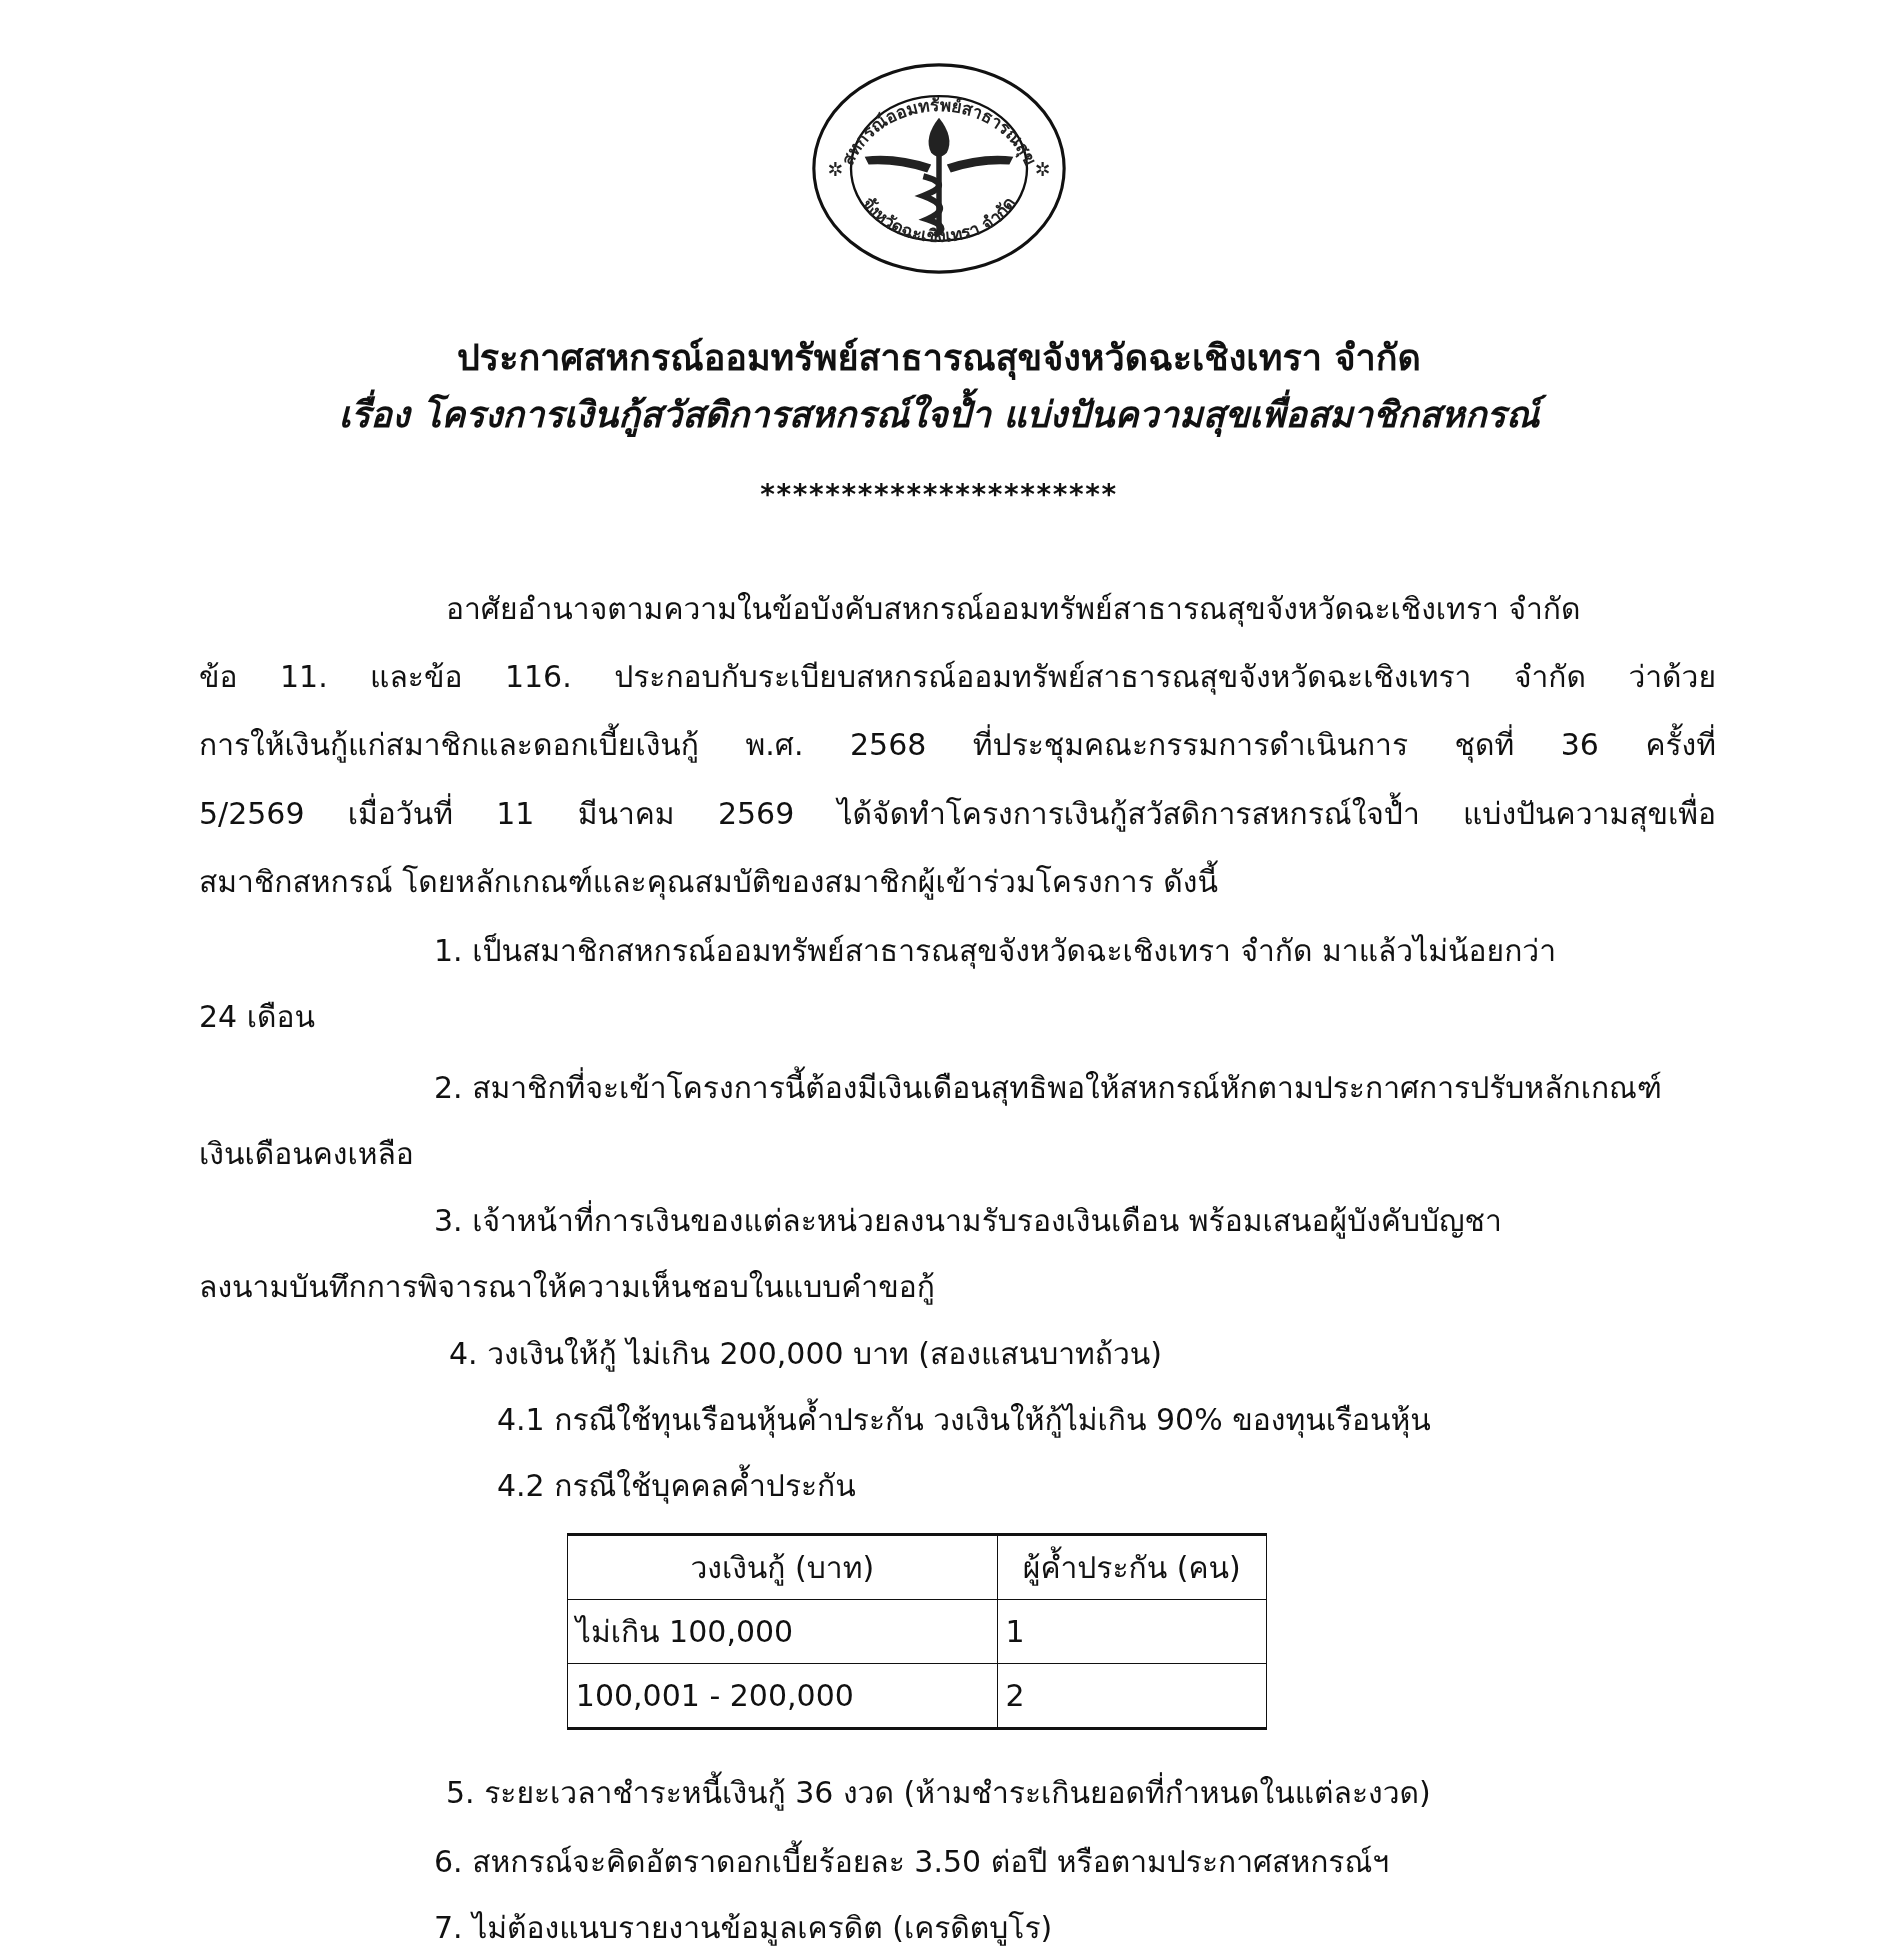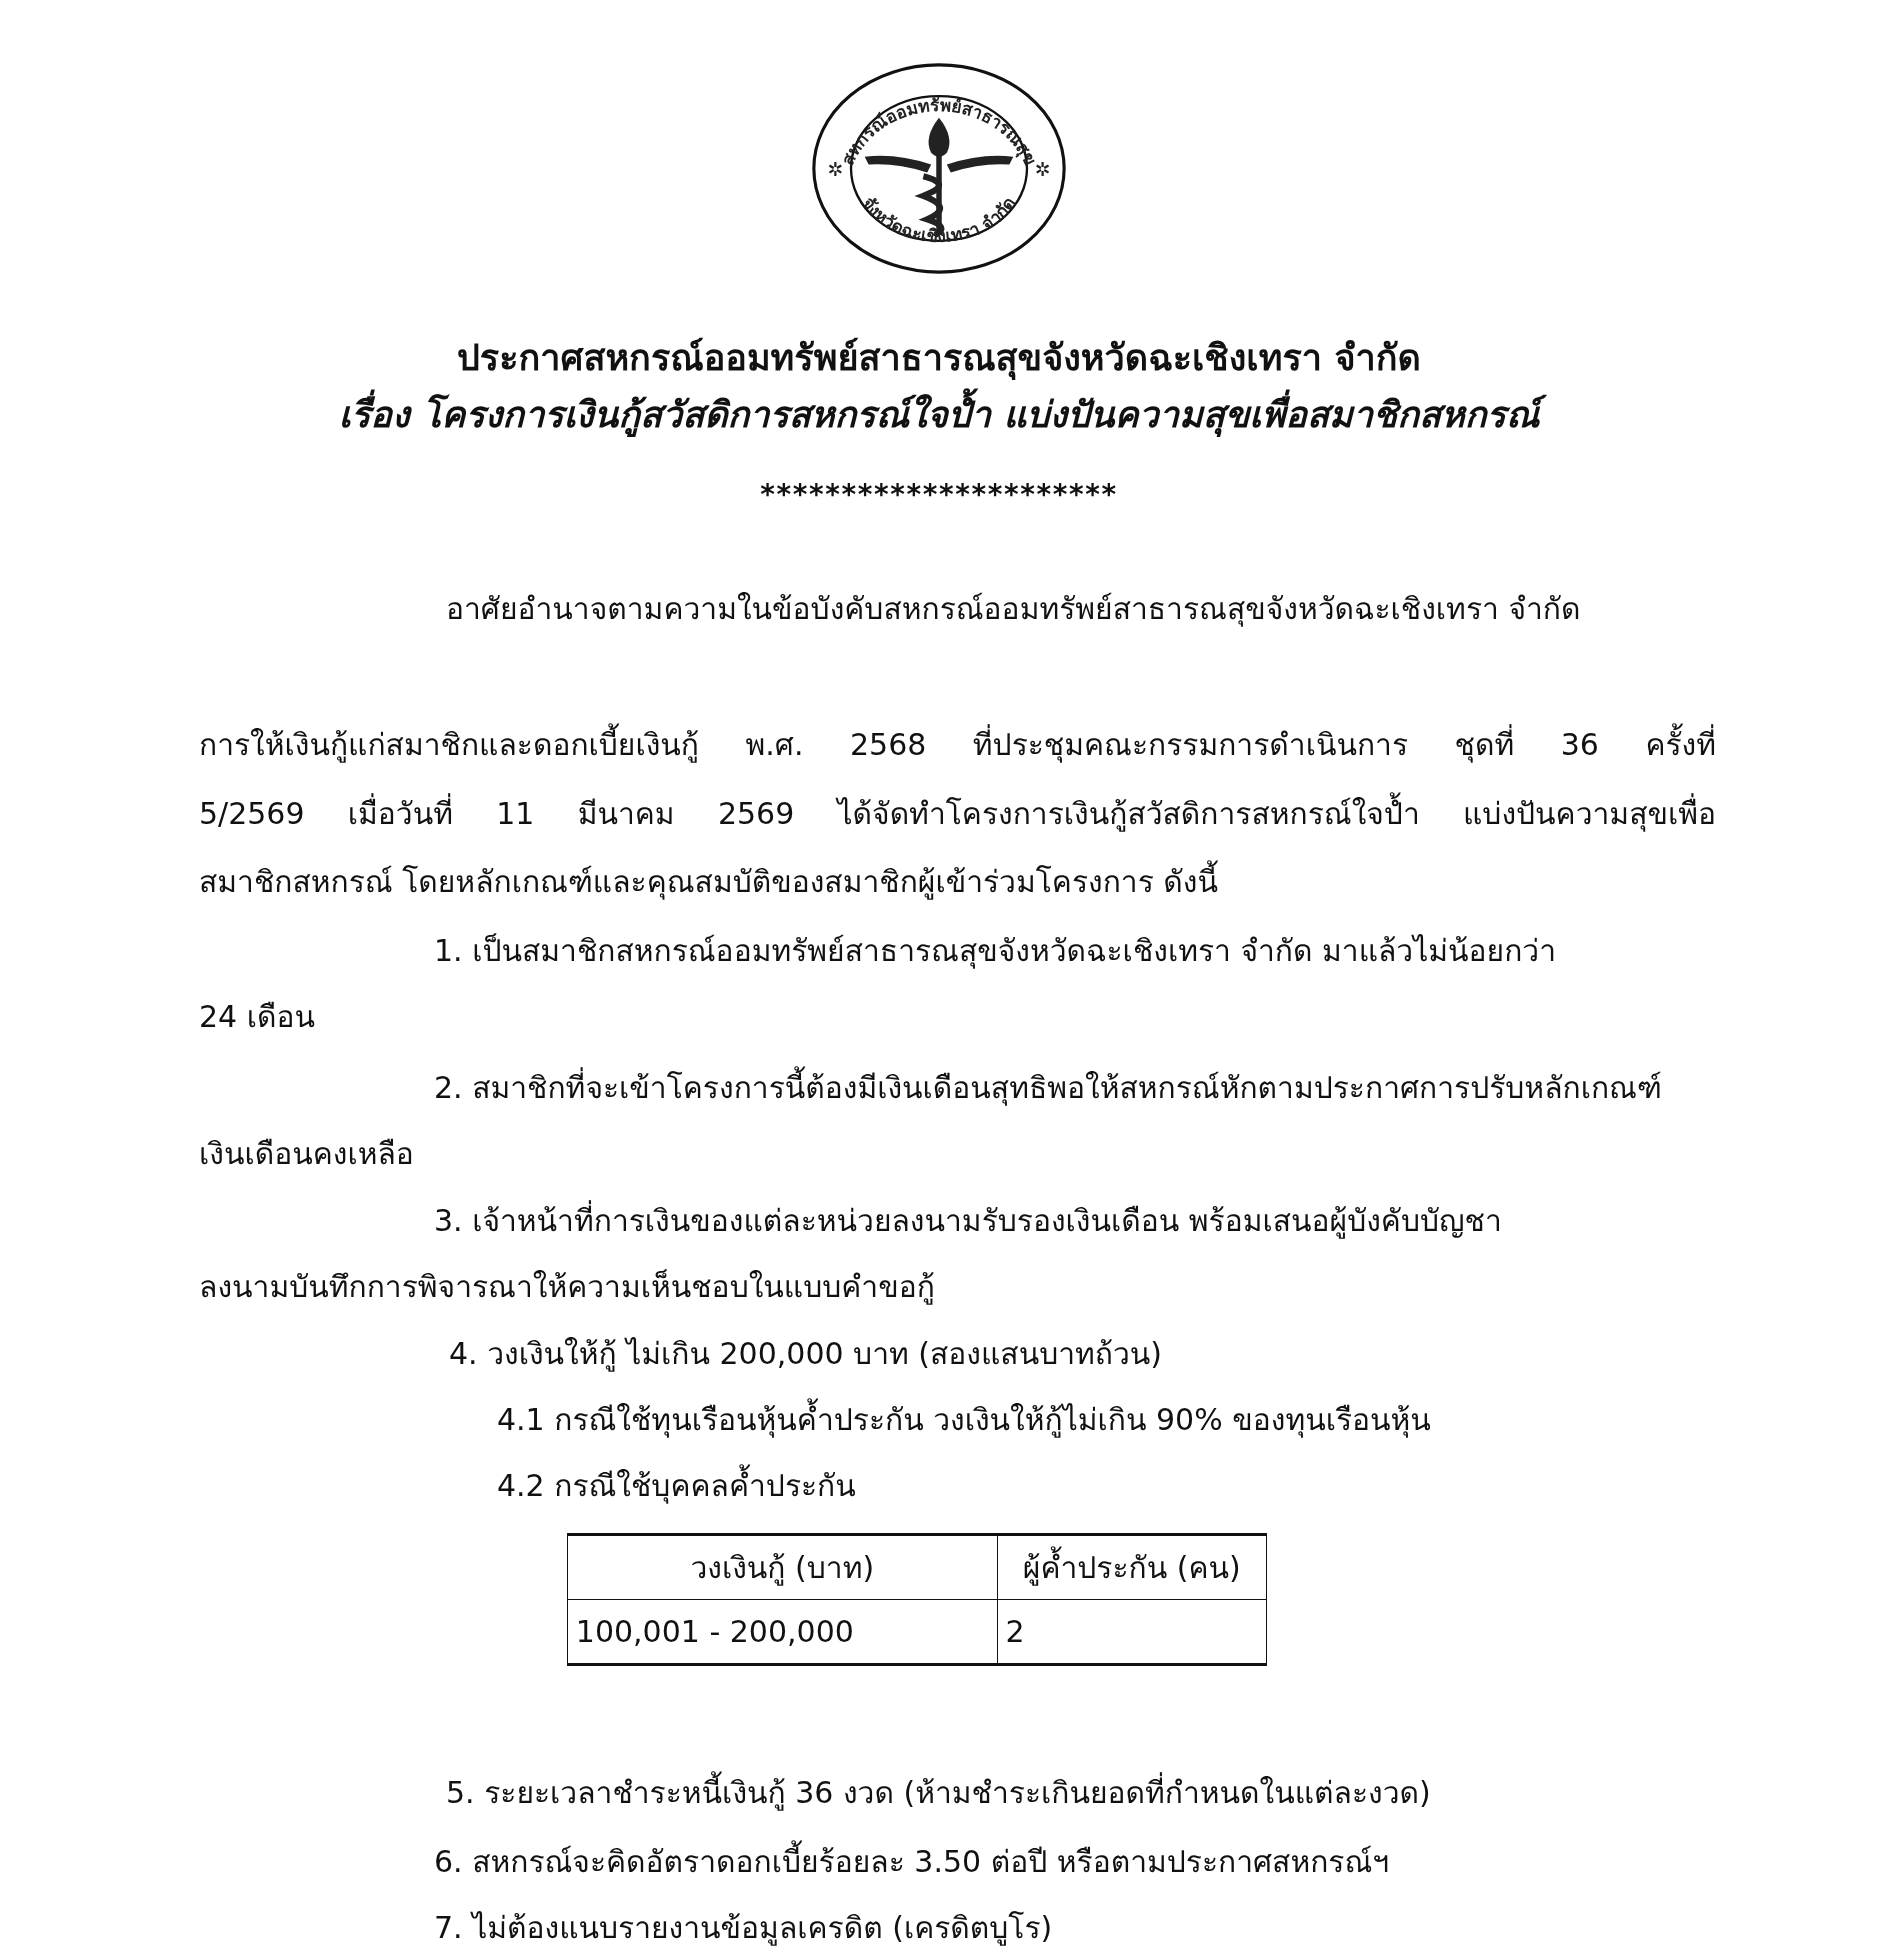--- a/index.html
+++ b/index.html
@@ -122,20 +122,21 @@
         <textPath href="#botArc" startOffset="50%" text-anchor="middle">จังหวัดฉะเชิงเทรา จำกัด</textPath>
       </text>
     </svg>
   </div>
 
   <div class="title-line title-1">ประกาศสหกรณ์ออมทรัพย์สาธารณสุขจังหวัดฉะเชิงเทรา จำกัด</div>
   <div class="title-line title-2">เรื่อง  โครงการเงินกู้สวัสดิการสหกรณ์ใจป้ำ  แบ่งปันความสุขเพื่อสมาชิกสหกรณ์</div>
   <div class="stars">**********************</div>
 
   <div class="text-line" style="left:434px; top:589px;margin-left:12px;">อาศัยอำนาจตามความในข้อบังคับสหกรณ์ออมทรัพย์สาธารณสุขจังหวัดฉะเชิงเทรา  จำกัด</div>
+  <div class="text-line justify" style="left:199px; top:657px; width:1517px;">ข้อ 11. และข้อ 116. ประกอบกับระเบียบสหกรณ์ออมทรัพย์สาธารณสุขจังหวัดฉะเชิงเทรา  จำกัด  ว่าด้วย</div>
   <div class="text-line justify" style="left:199px; top:725px; width:1517px;">การให้เงินกู้แก่สมาชิกและดอกเบี้ยเงินกู้ พ.ศ. 2568  ที่ประชุมคณะกรรมการดำเนินการ  ชุดที่  36  ครั้งที่</div>
   <div class="text-line justify" style="left:199px; top:794px; width:1517px;">5/2569  เมื่อวันที่  11  มีนาคม  2569  ได้จัดทำโครงการเงินกู้สวัสดิการสหกรณ์ใจป้ำ  แบ่งปันความสุขเพื่อ</div>
   <div class="text-line" style="left:199px; top:862px;">สมาชิกสหกรณ์  โดยหลักเกณฑ์และคุณสมบัติของสมาชิกผู้เข้าร่วมโครงการ  ดังนี้</div>
 
   <div class="text-line" style="left:434px; top:931px;">1.  เป็นสมาชิกสหกรณ์ออมทรัพย์สาธารณสุขจังหวัดฉะเชิงเทรา  จำกัด  มาแล้วไม่น้อยกว่า</div>
   <div class="text-line" style="left:199px; top:997px;">24  เดือน</div>
 
   <div class="text-line" style="left:434px; top:1068px;">2.  สมาชิกที่จะเข้าโครงการนี้ต้องมีเงินเดือนสุทธิพอให้สหกรณ์หักตามประกาศการปรับหลักเกณฑ์</div>
   <div class="text-line" style="left:199px; top:1134px;">เงินเดือนคงเหลือ</div>
 
@@ -146,20 +147,24 @@
   <div class="text-line" style="left:497px; top:1400px;">4.1  กรณีใช้ทุนเรือนหุ้นค้ำประกัน  วงเงินให้กู้ไม่เกิน  90%  ของทุนเรือนหุ้น</div>
   <div class="text-line" style="left:497px; top:1466px;">4.2  กรณีใช้บุคคลค้ำประกัน</div>
 
   <table class="guarantor-table">
     <tbody>
         <tr>
       <th>วงเงินกู้  (บาท)</th>
       <th>ผู้ค้ำประกัน  (คน)</th>
     </tr>
     <tr>
+      <td>ไม่เกิน  100,000</td>
+      <td>1</td>
+    </tr>
+    <tr>
       <td>100,001 - 200,000</td>
       <td>2</td>
     </tr>
   </tbody>
     </table>
 
   <div class="text-line" style="left:446px; top:1773px;">5.  ระยะเวลาชำระหนี้เงินกู้  36  งวด  (ห้ามชำระเกินยอดที่กำหนดในแต่ละงวด)</div>
   <div class="text-line" style="left:434px; top:1842px;">6.  สหกรณ์จะคิดอัตราดอกเบี้ยร้อยละ  3.50  ต่อปี  หรือตามประกาศสหกรณ์ฯ</div>
   <div class="text-line" style="left:434px; top:1908px;">7.  ไม่ต้องแนบรายงานข้อมูลเครดิต  (เครดิตบูโร)</div>
 

